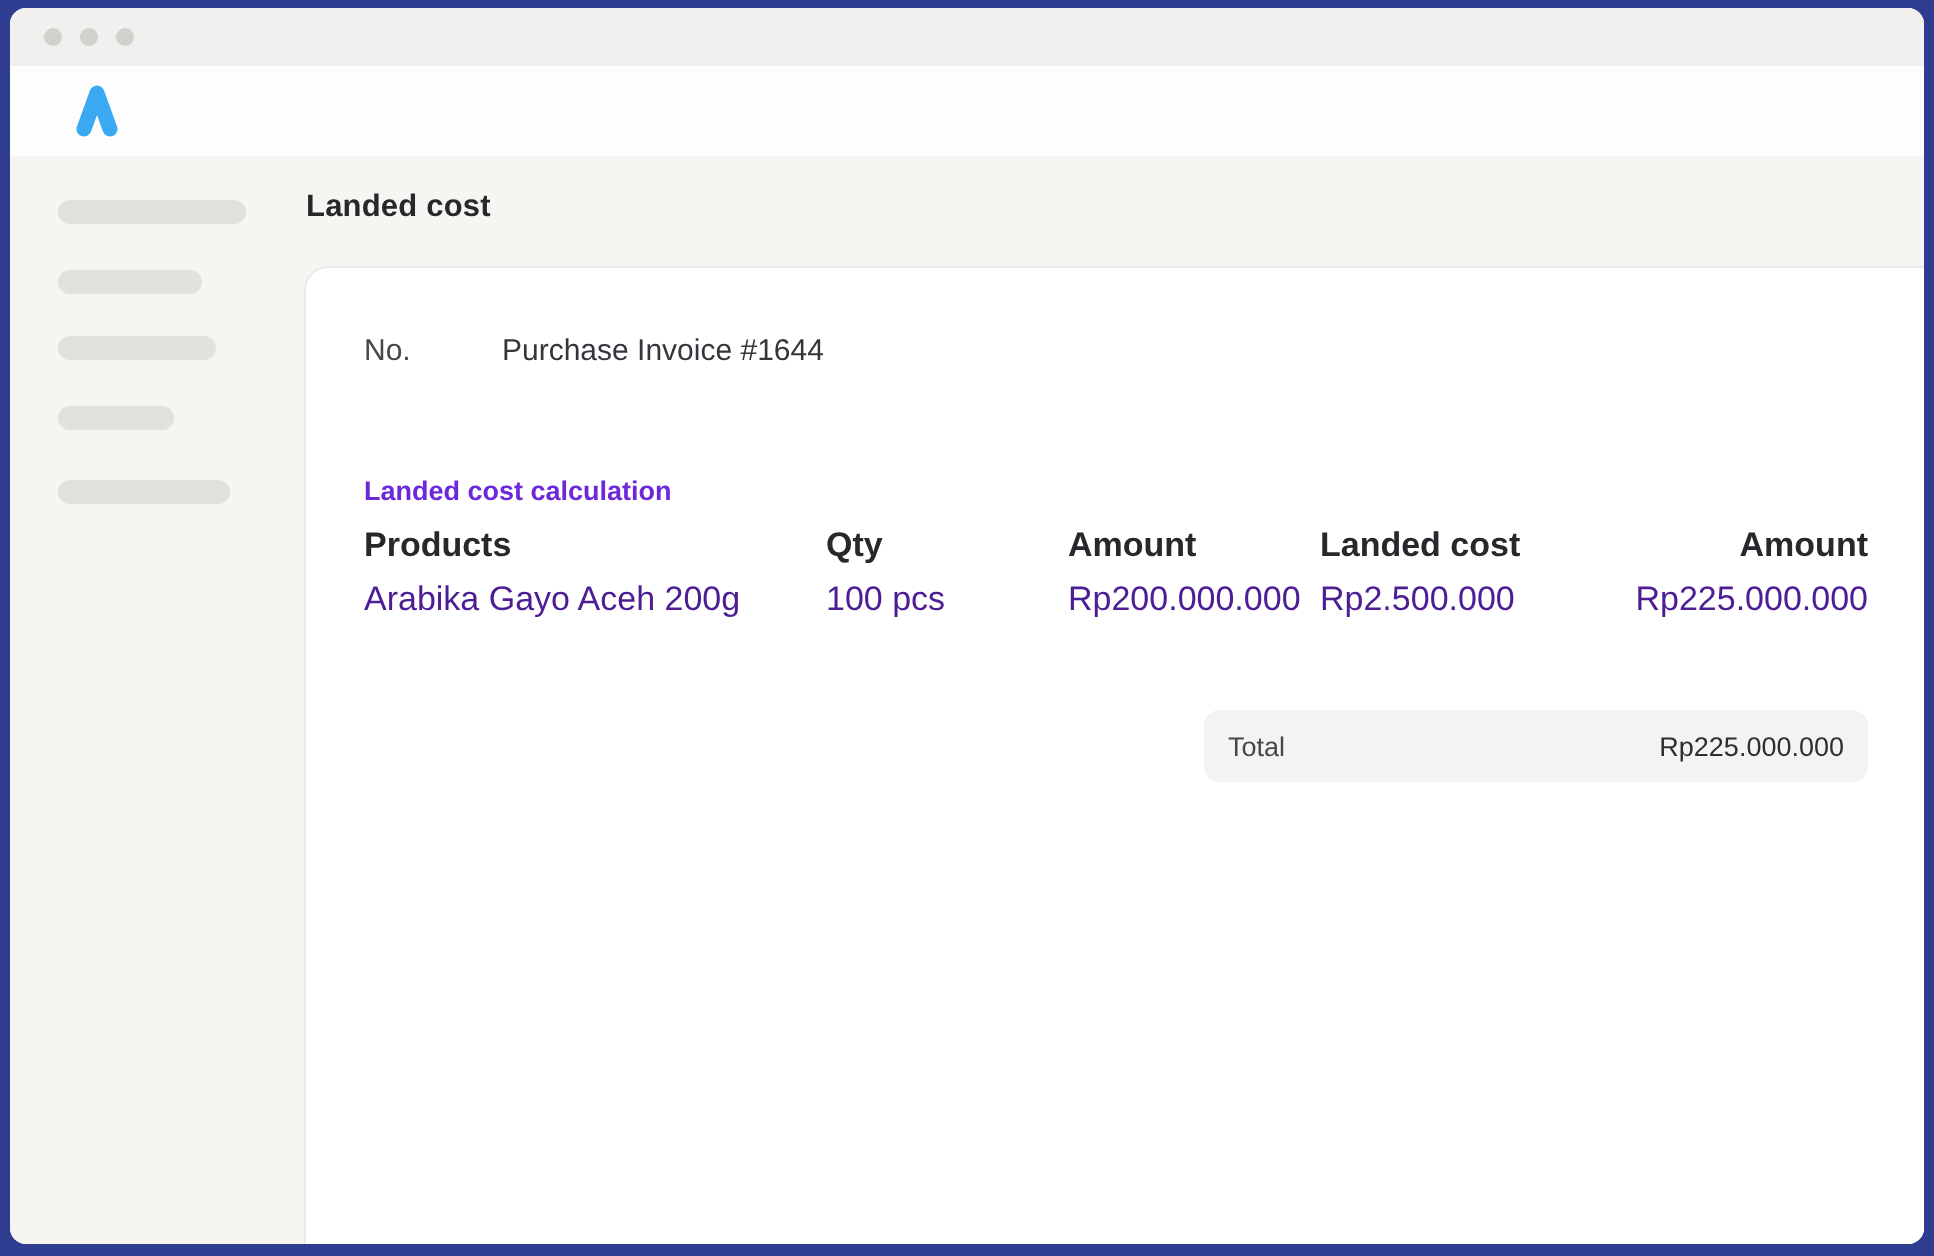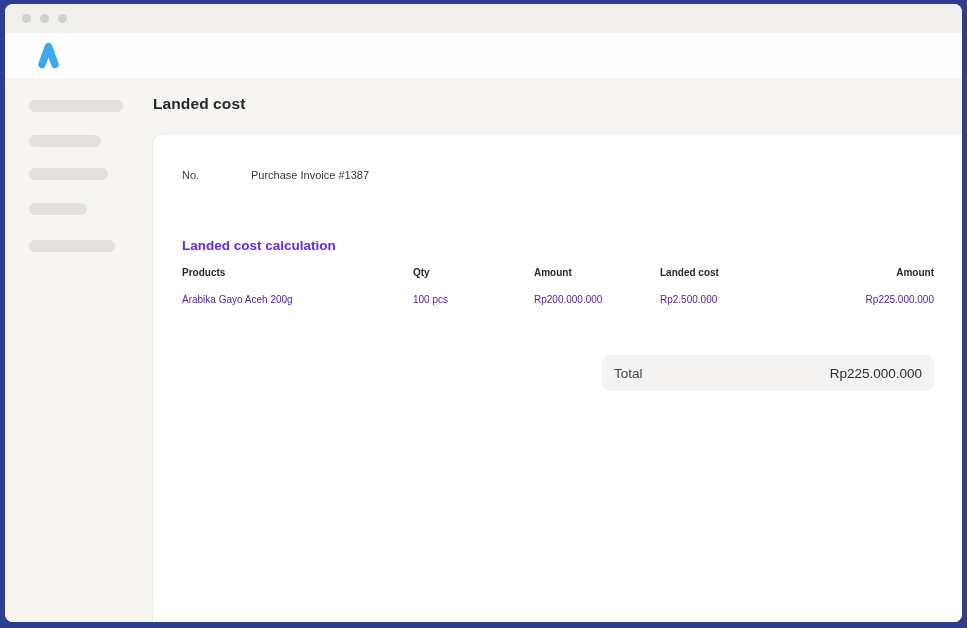--- a/index.html
+++ b/index.html
@@ -71,36 +71,36 @@
     left: 147px; top: 55px; right: 0; bottom: 0;
     background: #ffffff;
     border-top-left-radius: 12px;
     border-top: 1px solid #ebeae7;
     border-left: 1px solid #ebeae7;
     padding: 28px 28px 0 29px;
   }
   .meta-row {
     display: flex;
     line-height: 27px;
-    font-size: 11px;
+    font-size: 15px;
     color: #33373c;
   }
   .meta-label { width: 69px; color: #44474c; }
   .section-title {
     margin-top: 43px;
     line-height: 27px;
     font-size: 13.5px;
     font-weight: 700;
     color: #6d28d9;
   }
   .t-row {
     display: grid;
     grid-template-columns: 231px 121px 126px 120px 1fr;
     line-height: 27px;
-    font-size: 10px;
+    font-size: 17px;
   }
   .t-row > .cell-last { text-align: right; }
   .t-head { font-weight: 700; color: #26282b; }
   .t-data { color: #4c1d95; }
   .total-row {
     margin-top: 42px;
     margin-left: auto;
     width: 332px;
     height: 36px;
     background: #f4f3f1;
@@ -141,21 +141,21 @@
     <div class="skeleton-bar"></div>
     <div class="skeleton-bar"></div>
     <div class="skeleton-bar"></div>
 
     <div class="page-title">Landed cost</div>
 
     <div class="card">
 
       <div class="meta-row">
         <span class="meta-label">No.</span>
-        <span class="meta-value">Purchase Invoice #1387</span>
+        <span class="meta-value">Purchase Invoice #1644</span>
       </div>
 
       <div class="section-title">Landed cost calculation</div>
 
       <div class="t-row t-head">
         <span>Products</span>
         <span>Qty</span>
         <span>Amount</span>
         <span>Landed cost</span>
         <span class="cell-last">Amount</span>

